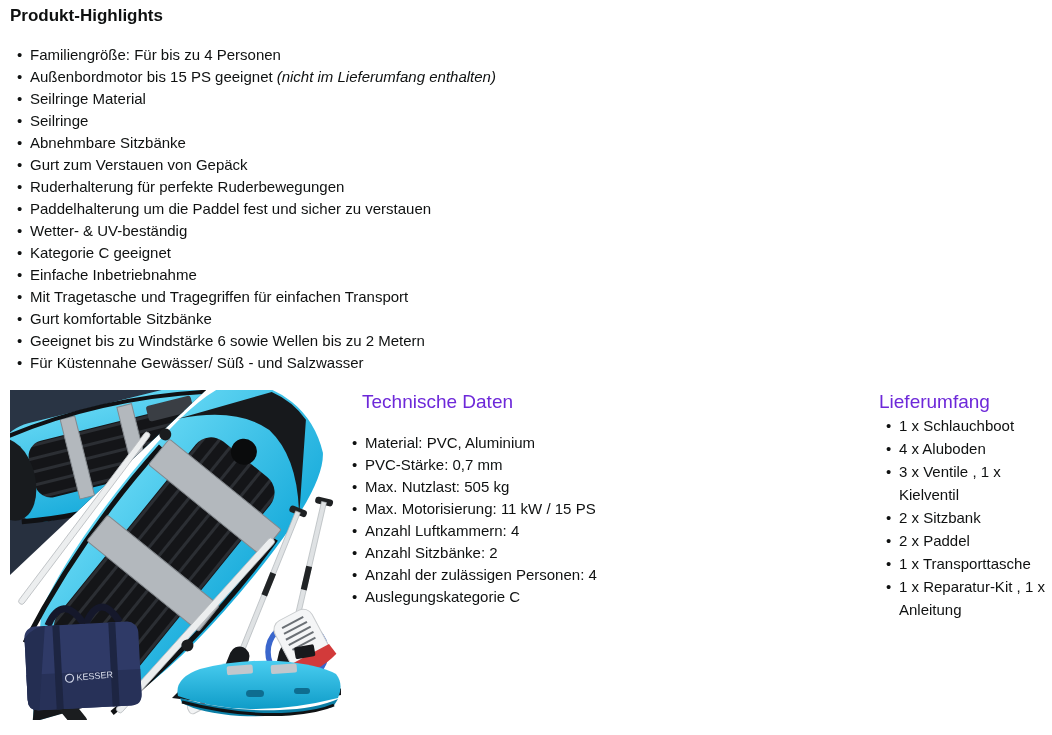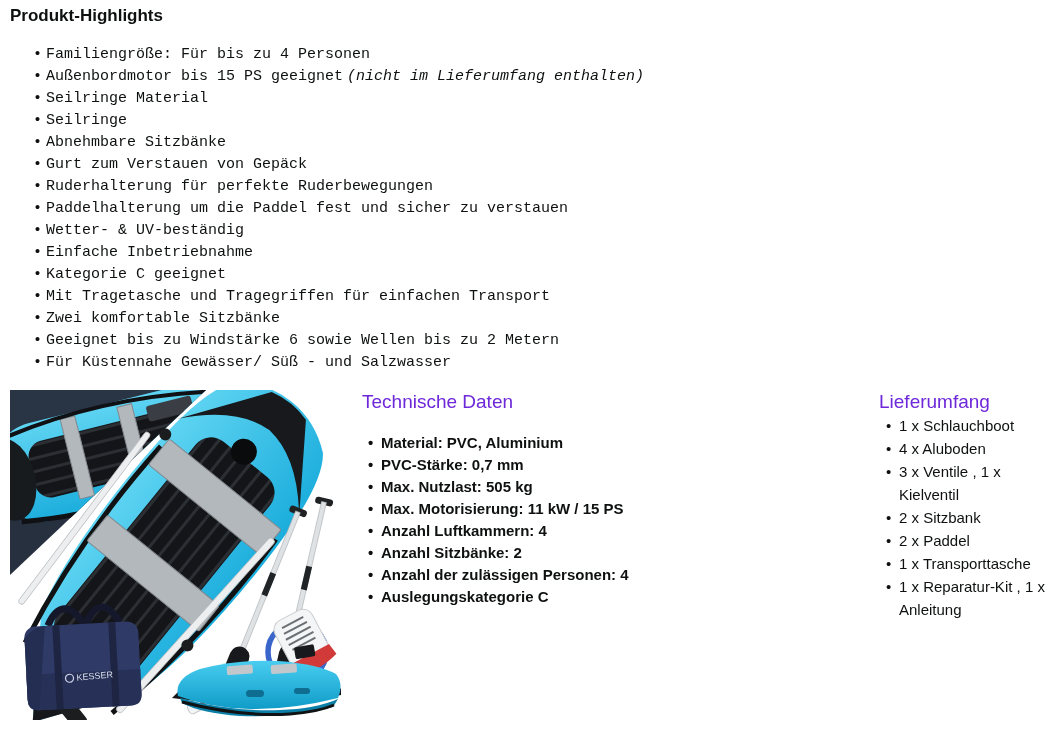--- a/index.html
+++ b/index.html
@@ -14,28 +14,28 @@
   ul.blist { list-style:none; margin:0; padding:0; }
   ul.blist li {
     position:relative; font-size:15px; line-height:22px; color:#0F1111;
   }
   ul.blist li::before {
     content:"\2022"; position:absolute; left:-13px; top:0;
     font-size:15px; color:#0F1111;
   }
   .note { font-style:italic; margin-left:4px; }
 
-  .highlights-list { position:absolute; left:46px; top:44px; width:620px;font-family:Liberation Mono, monospace; }
+  .highlights-list { position:absolute; left:30px; top:44px; width:620px; }
 
   .col { position:absolute; }
   .col h2 { margin:0; font-size:19px; font-weight:400; line-height:24px; color:#6d28d9; }
 
   .tech-col { left:341px; top:390px; width:300px; }
   .tech-col h2 { margin-left:21px; }
-  .tech-col ul { margin-top:18px; margin-left:40px;font-weight:bold; }
+  .tech-col ul { margin-top:18px; margin-left:24px; }
 
   .delivery-col { left:868px; top:390px; width:196px; }
   .delivery-col h2 { margin-left:11px; }
   .delivery-col ul { margin-left:31px; width:164px; line-height:23px; }
   .delivery-col ul li { line-height:23px; }
 
   .product-image {
     position:absolute; left:10px; top:390px; width:331px; height:338px;
   }
   .product-image svg { display:block; width:331px; height:338px; }
@@ -50,24 +50,24 @@
   <ul class="blist highlights-list">
     <li><span>Familiengröße: Für bis zu 4 Personen</span><span class="note"></span></li>
     <li><span>Außenbordmotor bis 15 PS geeignet</span><span class="note">(nicht im Lieferumfang enthalten)</span></li>
     <li><span>Seilringe Material</span><span class="note"></span></li>
     <li><span>Seilringe</span><span class="note"></span></li>
     <li><span>Abnehmbare Sitzbänke</span><span class="note"></span></li>
     <li><span>Gurt zum Verstauen von Gepäck</span><span class="note"></span></li>
     <li><span>Ruderhalterung für perfekte Ruderbewegungen</span><span class="note"></span></li>
     <li><span>Paddelhalterung um die Paddel fest und sicher zu verstauen</span><span class="note"></span></li>
     <li><span>Wetter- &amp; UV-beständig</span><span class="note"></span></li>
+    <li><span>Kategorie C geeignet</span><span class="note"></span></li>
     <li><span>Einfache Inbetriebnahme</span><span class="note"></span></li>
-    <li><span>Kategorie C geeignet</span><span class="note"></span></li>
     <li><span>Mit Tragetasche und Tragegriffen für einfachen Transport</span><span class="note"></span></li>
-    <li><span>Zwei komfortable Sitzbänke</span><span class="note"></span></li>
+    <li><span>Gurt komfortable Sitzbänke</span><span class="note"></span></li>
     <li><span>Geeignet bis zu Windstärke 6 sowie Wellen bis zu 2 Metern</span><span class="note"></span></li>
     <li><span>Für Küstennahe Gewässer/ Süß - und Salzwasser</span><span class="note"></span></li>
   </ul>
 
   <div class="product-image" title="Schlauchboot-Collage mit Tragetasche, Paddeln, Luftpumpe und Reparatur-Kit">
     <svg viewBox="0 0 331 338" xmlns="http://www.w3.org/2000/svg">
       <defs>
         <linearGradient id="cyanGrad" x1="0" y1="0" x2="0" y2="1">
           <stop offset="0" stop-color="#5fd4f2"></stop>
           <stop offset="1" stop-color="#1baddc"></stop>

